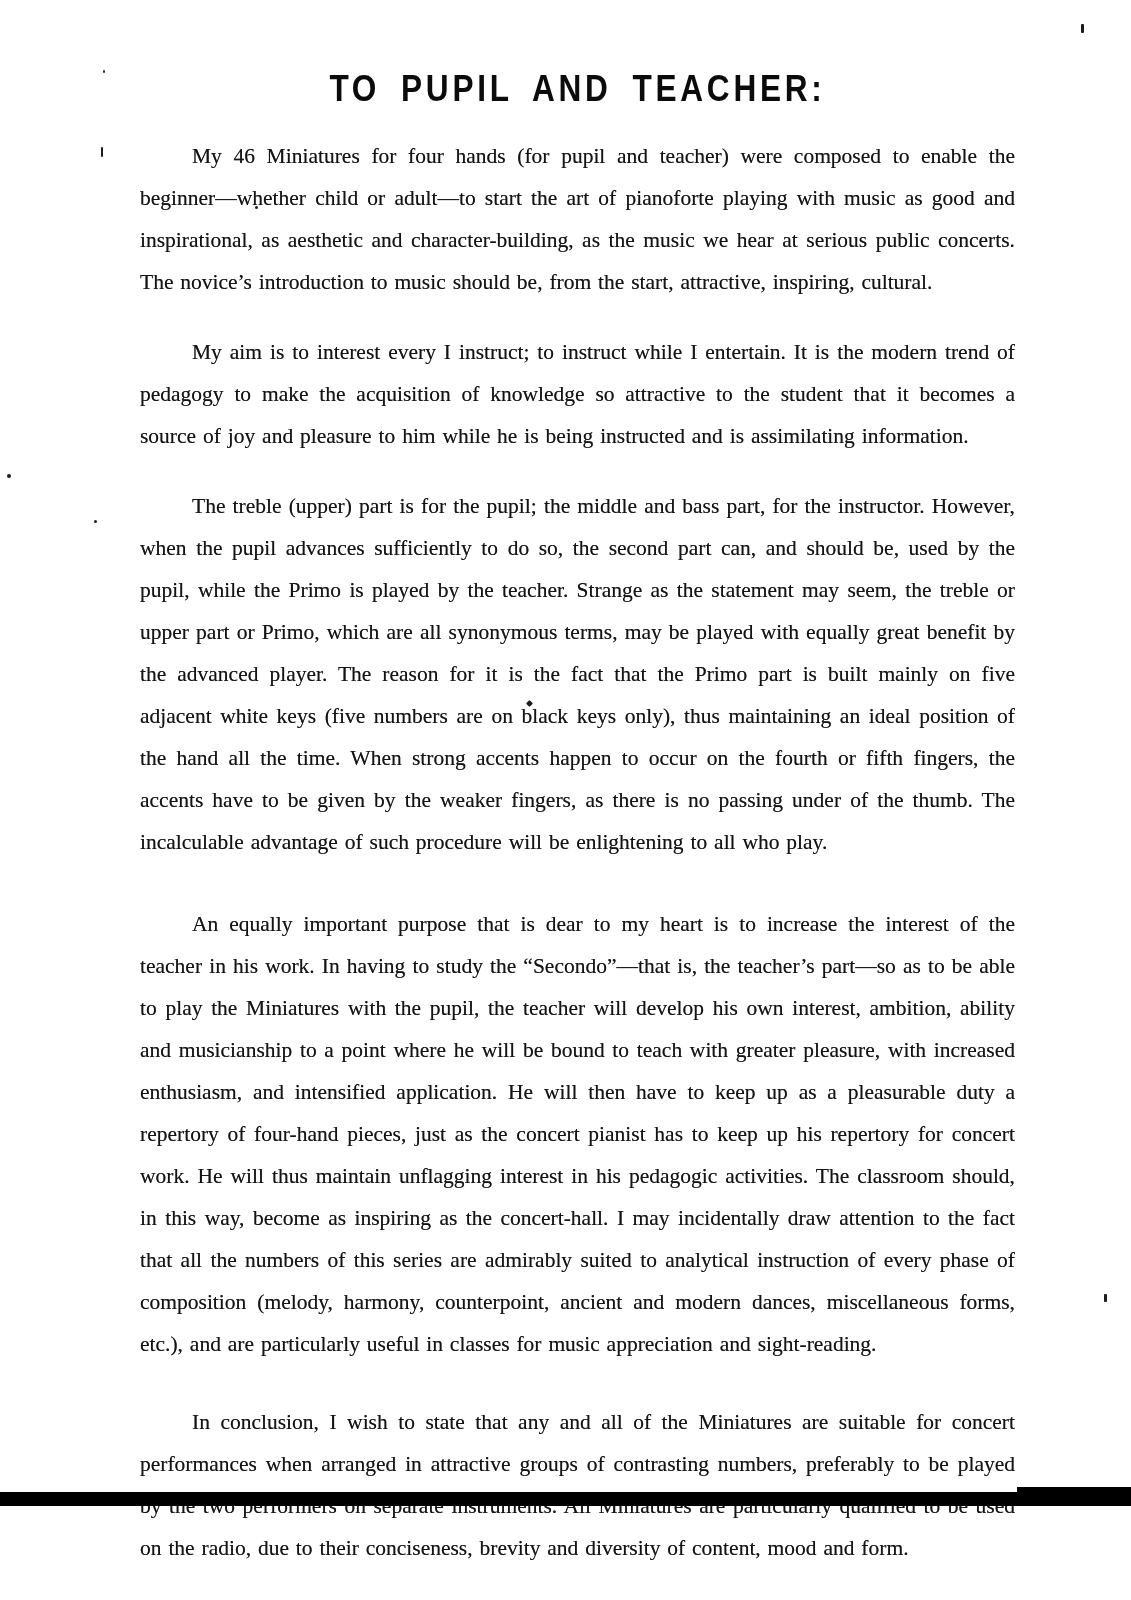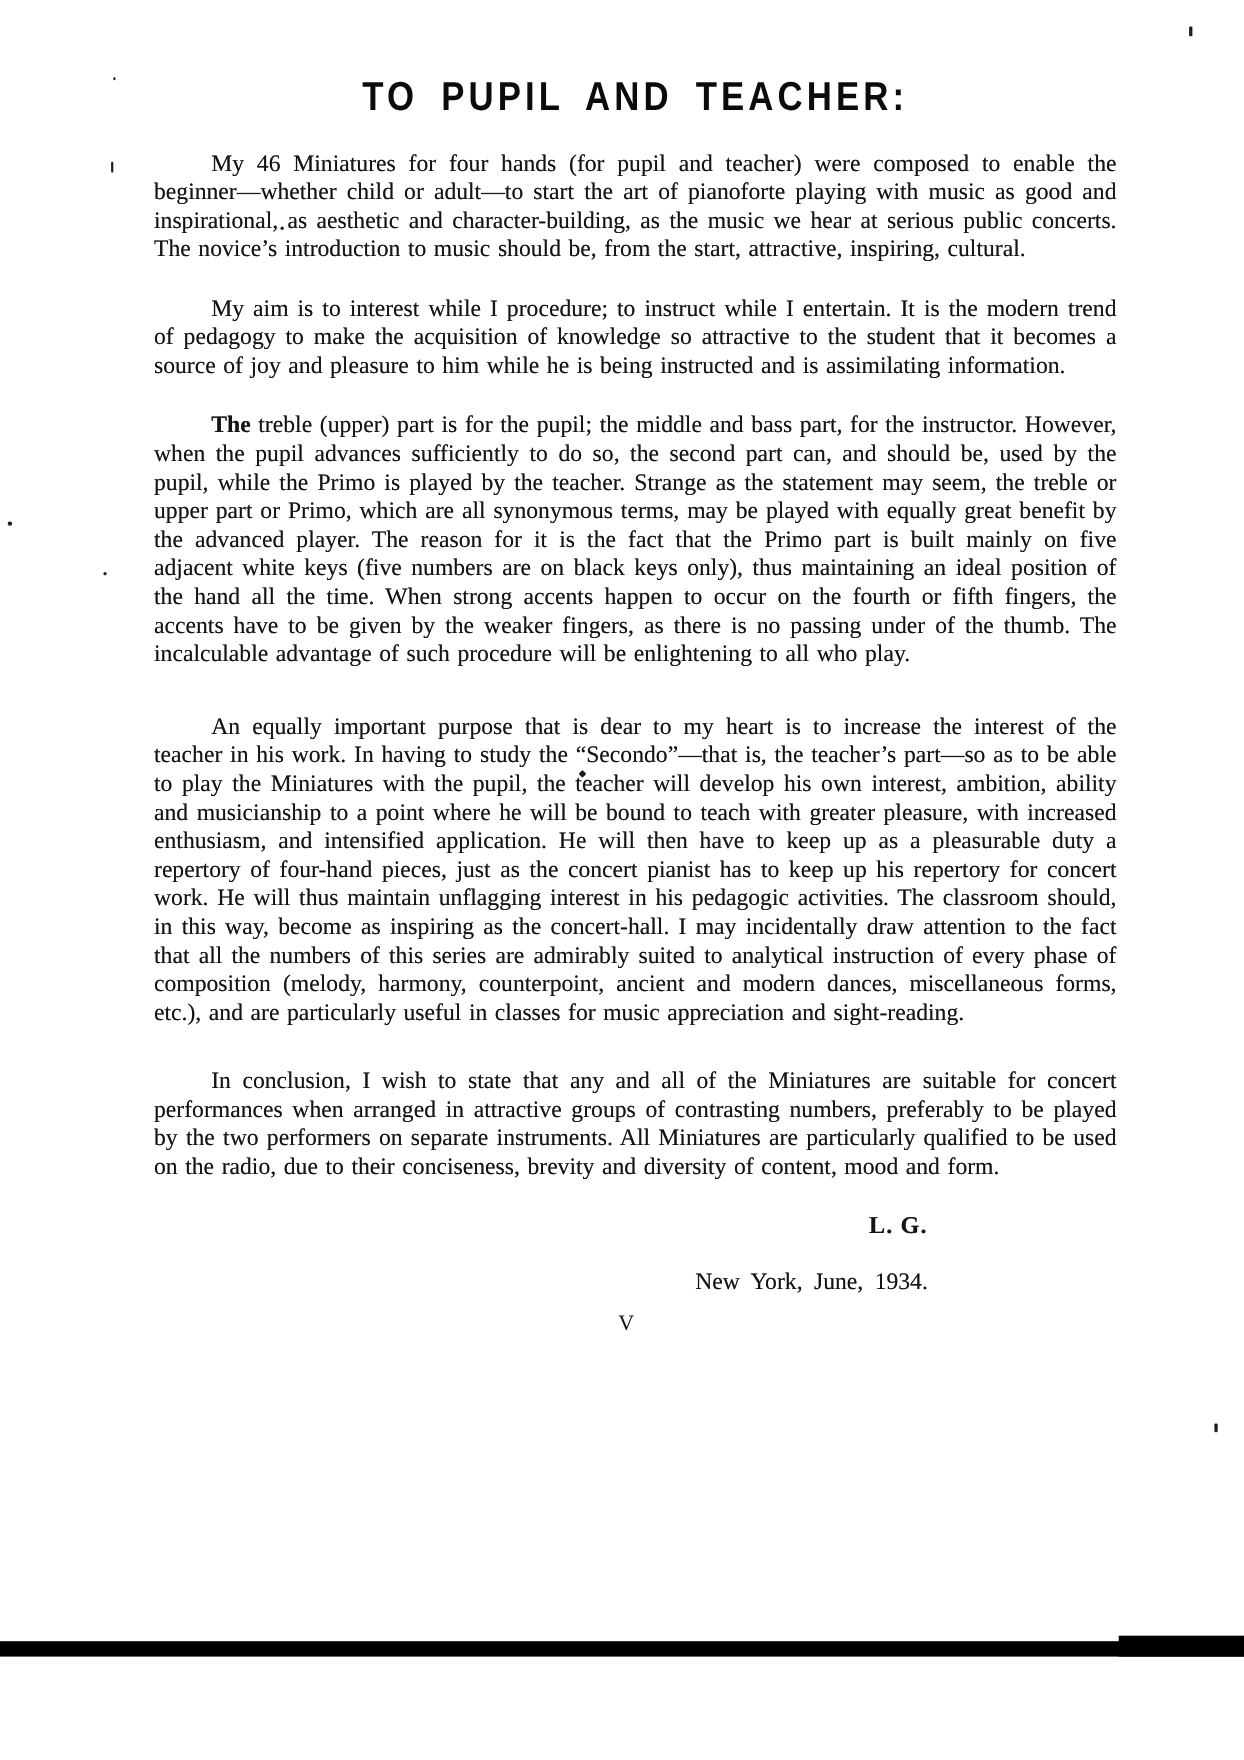--- a/index.html
+++ b/index.html
@@ -25,31 +25,31 @@
     word-spacing: 9px;
     text-align: center;
     color: #0b0b0b;
     margin: 0;
     transform: scaleX(0.93) scaleY(1.08);
     transform-origin: center top;
     white-space: nowrap;
   }
   p.body {
     font-size: 21.5px;
-    line-height: 26px;
+    line-height: 42px;
     text-align: justify;
     text-indent: 52px;
     margin: 28px 0 0 0;
     word-spacing: 1.5px;
     text-shadow: 0 0 0.4px rgba(0,0,0,0.55);
   }
   p.gap-lg { margin-top: 40px; }
   p.gap-md { margin-top: 36px; }
   .it { }
-  .bd { font-weight: bold; }
+  .bd { font-weight: normal; }
   .sig {
     margin: 28px 0 0 650px;
     font-size: 22px;
     letter-spacing: 1px;
     font-weight: bold;
     text-shadow: 0 0 0.4px rgba(0,0,0,0.55);
   }
   .dateline {
     margin: 26px 0 0 492px;
     font-size: 21.5px;
@@ -86,21 +86,21 @@
 </style>
 </head>
 <body>
 
 <div class="page">
 
   <h1 class="title">TO PUPIL AND TEACHER:</h1>
 
   <p class="body"><span>My 46 Miniatures for four hands (for pupil and teacher) were composed to enable the beginner—whether child or adult—to start the art of pianoforte playing with music as good and inspirational, as aesthetic and character-building, as the music we hear at serious public concerts. The novice’s introduction to music should be, from the start, attractive, inspiring, cultural.</span></p>
 
-  <p class="body"><span>My aim is to </span><span class="it">interest</span><span> while I procedure; to </span><span class="it">instruct</span><span> while I entertain. It is the modern trend of pedagogy to make the acquisition of knowledge so attractive to the student that it becomes a source of joy and pleasure to him while he is being instructed and is assimilating information.</span></p>
+  <p class="body"><span>My aim is to </span><span class="it">interest</span><span> every I instruct; to </span><span class="it">instruct</span><span> while I entertain. It is the modern trend of pedagogy to make the acquisition of knowledge so attractive to the student that it becomes a source of joy and pleasure to him while he is being instructed and is assimilating information.</span></p>
 
   <p class="body"><span class="bd">The</span><span> treble (upper) part is for the pupil; the middle and bass part, for the instructor. However, when the pupil advances sufficiently to do so, the second part can, and should be, used by the pupil, while the Primo is played by the teacher. Strange as the statement may seem, the treble or upper part or Primo, which are all synonymous terms, may be played with equally great benefit by the advanced player. The reason for it is the fact that the Primo part is built mainly on five adjacent white keys (five numbers are on black keys only), thus maintaining an ideal position of the hand all the time. When strong accents happen to occur on the fourth or fifth fingers, the accents have to be given by the weaker fingers, as there is no passing under of the thumb. The incalculable advantage of such procedure will be enlightening to all who play.</span></p>
 
   <p class="body gap-lg"><span>An equally important purpose that is dear to my heart is to increase the interest of the teacher in his work. In having to study the “Secondo”—that is, the teacher’s part—so as to be able to play the Miniatures with the pupil, the teacher will develop his own interest, ambition, ability and musicianship to a point where he will be bound to teach with greater pleasure, with increased enthusiasm, and intensified application. He will then have to keep up as a pleasurable duty a repertory of four-hand pieces, just as the concert pianist has to keep up his repertory for concert work. He will thus maintain unflagging interest in his pedagogic activities. The classroom should, in this way, become as inspiring as the concert-hall. I may incidentally draw attention to the fact that all the numbers of this series are admirably suited to analytical instruction of every phase of composition (melody, harmony, counterpoint, ancient and modern dances, miscellaneous forms, etc.), and are particularly useful in classes for music appreciation and sight-reading.</span></p>
 
   <p class="body gap-md"><span>In conclusion, I wish to state that any and all of the Miniatures are suitable for concert performances when arranged in attractive groups of contrasting numbers, preferably to be played by the two performers on separate instruments. All Miniatures are particularly qualified to be used on the radio, due to their conciseness, brevity and diversity of content, mood and form.</span></p>
 
   <div class="sig">L. G.</div>
 
   <div class="dateline">New York, June, 1934.</div>

